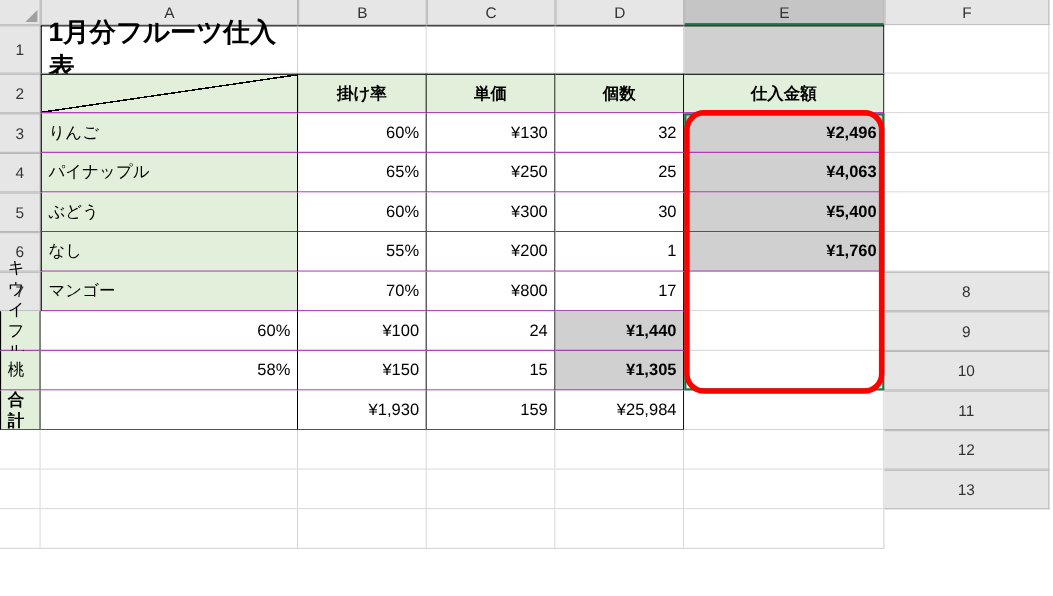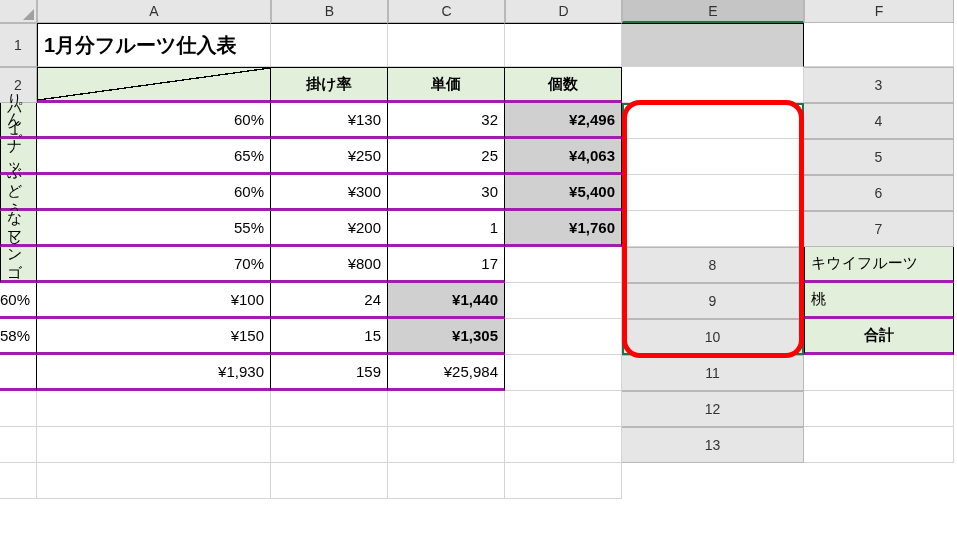--- a/index.html
+++ b/index.html
@@ -53,36 +53,36 @@
       border-right: 1px solid #d4d4d4;
       border-bottom: 1px solid #d4d4d4;
       height: 36px;
       display: flex;
       align-items: center;
       padding: 0 6px;
       background: #fff;
       font-size: 15px;
     }
     .cell.title {
-      font-size: 20px;
+      font-size: 24px;
       font-weight: bold;
       height: 44px;
     }
     .row-header.title-row { height: 44px; }
     .cell.empty { background: #fff; }
     .cell.right { justify-content: flex-end; }
     .cell.center { justify-content: center; }
     .cell.bold { font-weight: bold; }
     .cell.green-bg {
       background: #e2efda;
     }
     .cell.tbl-border-r { border-right: 1px solid #000; }
     .cell.tbl-border-l { border-left: 1px solid #000; }
     .cell.tbl-border-t { border-top: 1px solid #000; }
-    .cell.tbl-border-b { border-bottom: 3px solid #a21caf; }
+    .cell.tbl-border-b { border-bottom: 1px solid #a21caf; }
     .selected-col-cell { background: #d0d0d0 !important; font-weight: bold; }
     .diagonal {
       position: relative;
       overflow: hidden;
     }
     .diagonal::after {
       content: '';
       position: absolute;
       top: 0;
       left: 0;
@@ -123,20 +123,21 @@
   <div class="cell title tbl-border-t"></div>
   <div class="cell title tbl-border-t"></div>
   <div class="cell title tbl-border-t tbl-border-r selected-col-cell"></div>
   <div class="cell title empty"></div>
 
   <div class="row-header">2</div>
   <div class="cell green-bg diagonal tbl-border-l tbl-border-t tbl-border-b tbl-border-r"></div>
   <div class="cell green-bg center bold tbl-border-t tbl-border-b tbl-border-r">掛け率</div>
   <div class="cell green-bg center bold tbl-border-t tbl-border-b tbl-border-r">単価</div>
   <div class="cell green-bg center bold tbl-border-t tbl-border-b tbl-border-r">個数</div>
+  <div class="cell green-bg center bold tbl-border-t tbl-border-b tbl-border-r">仕入金額</div>
   <div class="cell empty"></div>
 
   <div class="row-header">3</div>
   <div class="cell green-bg tbl-border-l tbl-border-b tbl-border-r">りんご</div>
   <div class="cell right tbl-border-b tbl-border-r">60%</div>
   <div class="cell right tbl-border-b tbl-border-r">¥130</div>
   <div class="cell right tbl-border-b tbl-border-r">32</div>
   <div class="cell right tbl-border-b tbl-border-r selected-col-cell">¥2,496</div>
   <div class="cell empty"></div>
 

